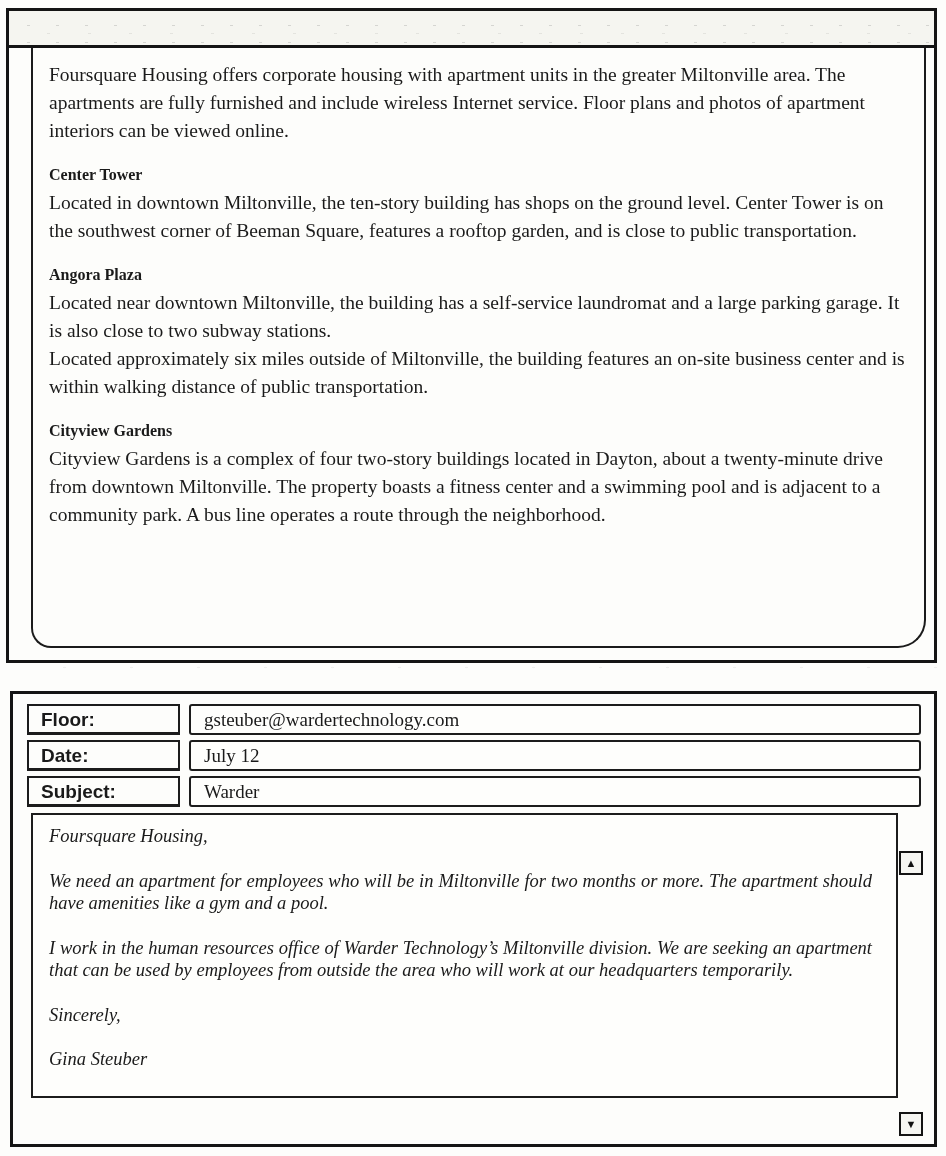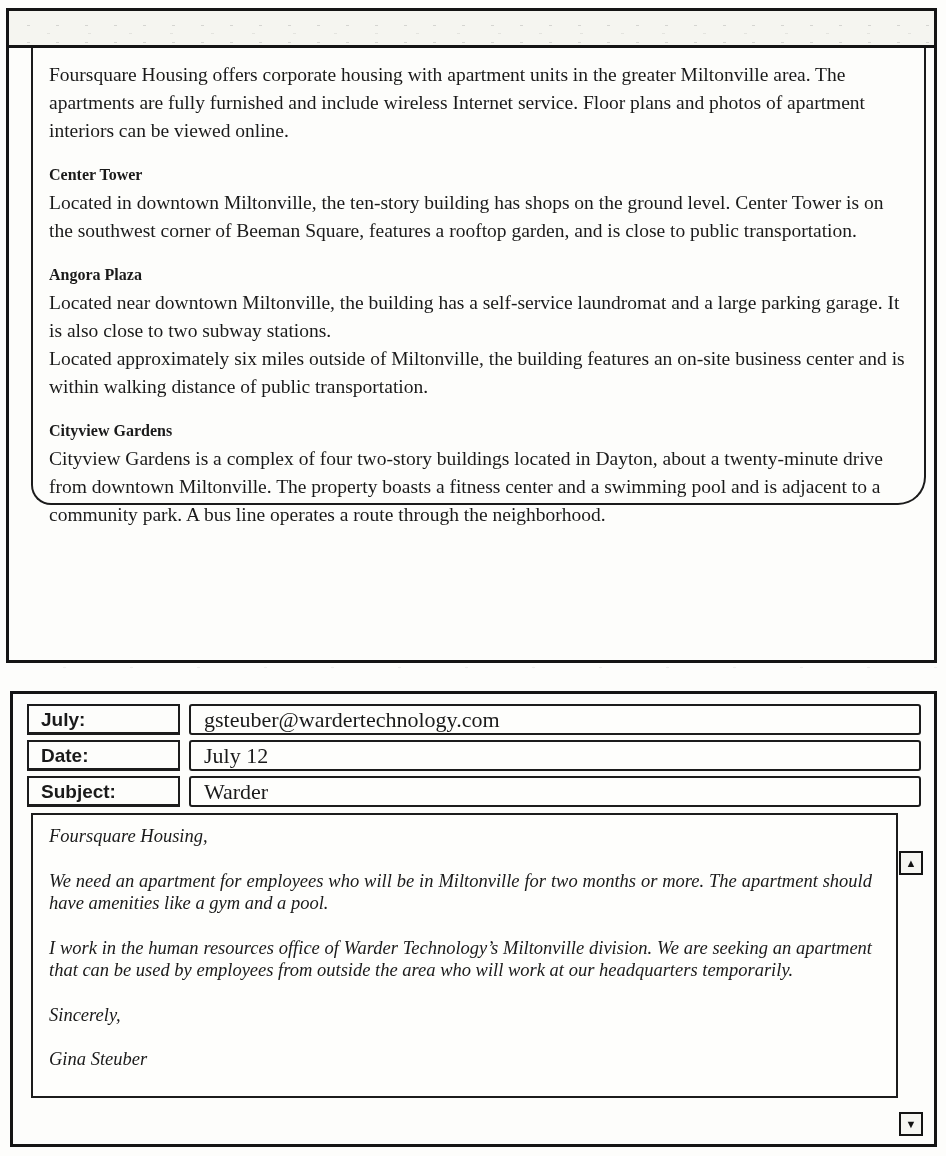--- a/index.html
+++ b/index.html
@@ -32,21 +32,21 @@
     border-bottom: 3px solid #141414;
     background-color: #f5f5f0;
     background-image:
       radial-gradient(rgba(20,20,20,0.14) 1px, transparent 1.2px),
       radial-gradient(rgba(20,20,20,0.08) 1px, transparent 1.2px);
     background-size: 29px 17px, 41px 23px;
     background-position: 5px 6px, 19px 11px;
   }
   .listing-inner {
     margin: 0 8px 0 22px;
-    height: 457px;
+    height: 600px;
     border-left: 2px solid #1b1b1b;
     border-right: 2px solid #1b1b1b;
     border-bottom: 2px solid #1b1b1b;
     border-radius: 0 0 28px 20px;
     padding: 13px 18px 0 16px;
     font-size: 19.5px;
     line-height: 28px;
   }
   .listing-inner p { margin: 0; }
   .listing-inner h3 {
@@ -83,21 +83,21 @@
     line-height: 27px;
     background: transparent;
   }
   .field-value {
     position: absolute;
     left: 176px; top: 0;
     right: 13px; height: 31px;
     border: 2px solid #1c1c1c;
     border-radius: 3px;
     padding-left: 13px;
-    font-size: 22px;
+    font-size: 19px;
     line-height: 27px;
     background: #fefefc;
   }
   .message-box {
     position: relative;
     margin: 8px 0 0 18px;
     width: 867px; height: 285px;
     border: 2px solid #1c1c1c;
     background: #fefefc;
     padding: 10px 24px 0 16px;
@@ -147,21 +147,21 @@
     <div>
       <h3>Cityview Gardens</h3>
       <p>Cityview Gardens is a complex of four two-story buildings located in Dayton, about a twenty-minute drive from downtown Miltonville. The property boasts a fitness center and a swimming pool and is adjacent to a community park. A bus line operates a route through the neighborhood.</p>
     </div>
   </div>
 </div>
 
 <div class="email-panel">
 
   <div class="field-row">
-    <div class="field-label">July:</div>
+    <div class="field-label">Floor:</div>
     <div class="field-value">gsteuber@wardertechnology.com</div>
   </div>
 
 
   <div class="field-row">
     <div class="field-label">Date:</div>
     <div class="field-value">July 12</div>
   </div>
 
   <div class="field-row">

